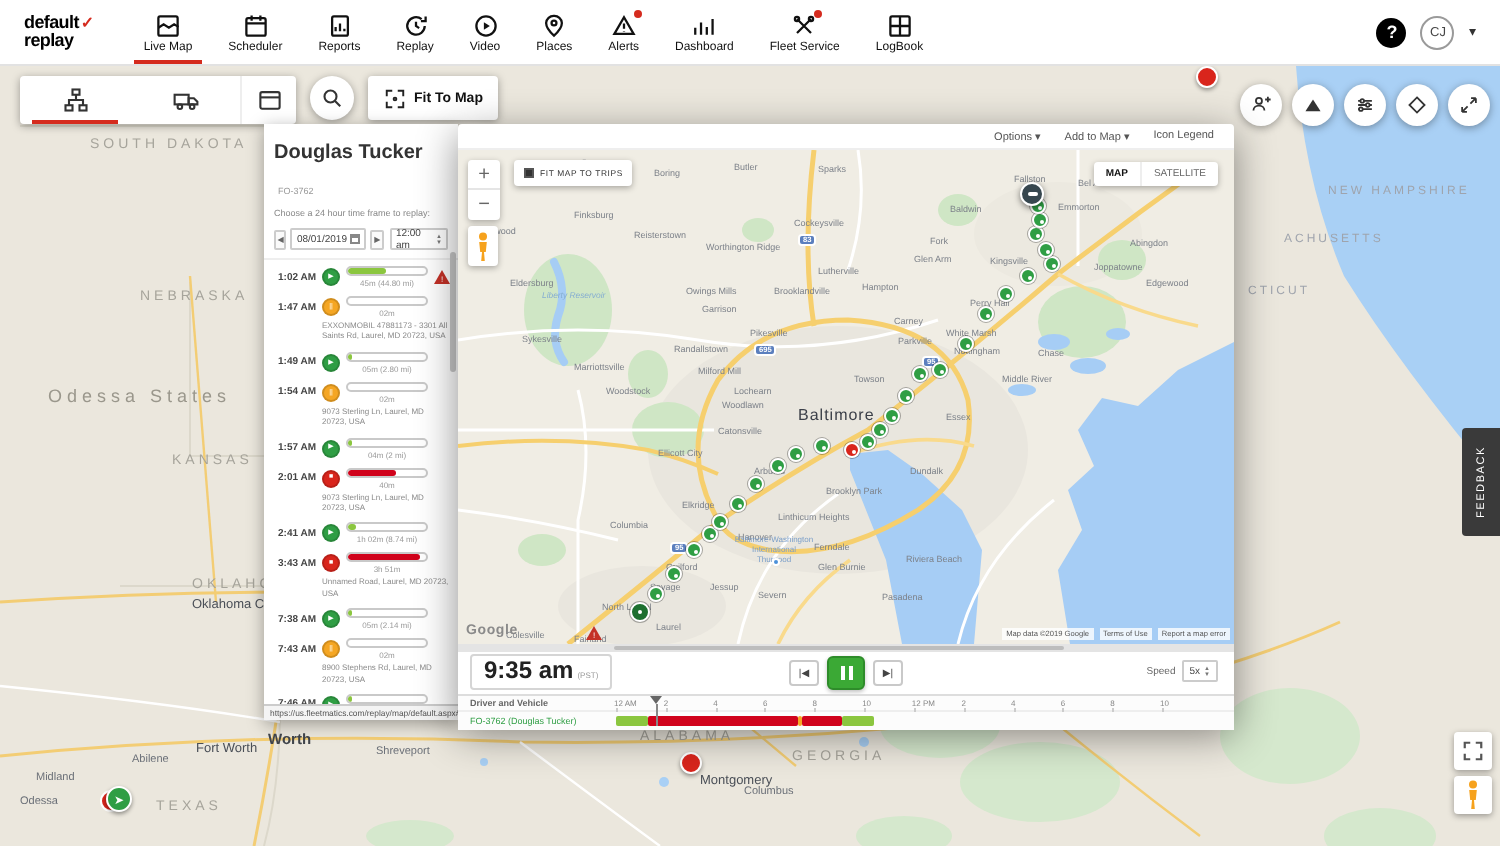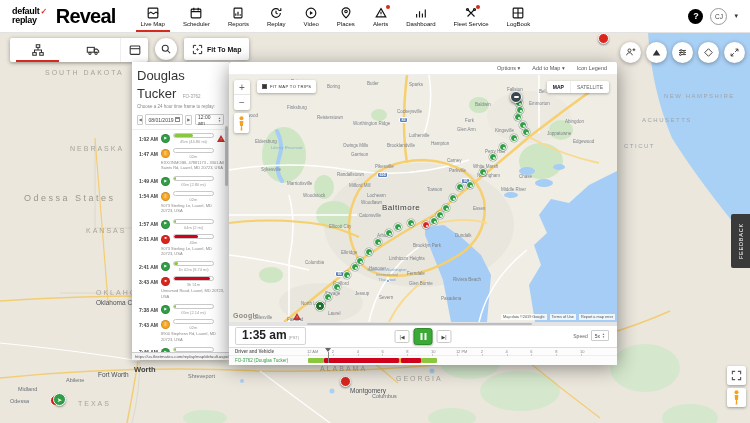--- a/index.html
+++ b/index.html
@@ -60,21 +60,21 @@
   .lt-circle svg { width:12px; height:12px; stroke:#333; fill:none; stroke-width:1.4; }
   .lt-fit { height:22px; background:#fff; border-radius:2px; box-shadow:0 1px 4px rgba(0,0,0,.35); display:flex;
     align-items:center; gap:4px; padding:0 8px; cursor:pointer; }
   .lt-fit svg { width:11px; height:11px; stroke:#222; fill:none; stroke-width:1.4; }
   .lt-fit span { font-size:7px; font-weight:bold; color:#111; white-space:nowrap; }
 
   
   .panel { position:absolute; top:62px; left:132px; width:97px; height:298px; background:#fff; z-index:25;
     box-shadow:0 2px 8px rgba(0,0,0,.35); overflow:hidden; }
   .p-head { padding:4px 5px 2px 5px; }
-  .p-driver { font-size:13px; font-weight:normal; color:#333; display:inline; }
+  .p-driver { font-size:10px; font-weight:bold; color:#333; display:inline; }
   .p-vid { font-size:4.5px; color:#999; margin-left:2px; display:inline; }
   .p-sub { font-size:4.5px; color:#888; margin-top:2px; }
   .p-daterow { display:flex; align-items:center; gap:2px; padding:3px 5px 4px 5px; border-bottom:1px solid #eee; }
   .p-arrow { width:7px; height:10px; border:1px solid #ccc; border-radius:1px; font-size:4px; color:#666;
     display:flex; align-items:center; justify-content:center; cursor:pointer; background:#fafafa; }
   .p-date { height:11px; border:1px solid #ccc; border-radius:1px; font-size:5px; color:#444; display:flex;
     align-items:center; gap:2px; padding:0 2px; cursor:pointer; background:#fff; }
   .calicon { width:5px; height:5px; border:1px solid #888; border-top:2px solid #888; display:inline-block; }
   .p-time { height:11px; border:1px solid #ccc; border-radius:1px; font-size:5px; color:#444; display:flex;
     align-items:center; gap:2px; padding:0 2px; margin-left:1px; cursor:pointer; background:#fff; }
@@ -192,21 +192,20 @@
 <body>
 
 <div class="screen">
 
   <header class="topnav">
     <div class="brand">
       <div class="vz">
         <span class="vz1"><span>default</span><span class="check">✓</span></span>
         <span class="vz2">replay</span>
       </div>
-      <div class="product">Reveal</div>
     </div>
     <nav class="nav-items" id="nav-items">
         <div class="nav-item active">
           <span class="nicon"><svg viewBox="0 0 16 16">
               <rect x="2.5" y="2.5" width="11" height="11" rx="1"></rect>
               <path d="M2.5 9l3-2 3 2 3-2 2.5 1.5"></path>
             </svg></span>
           <span class="nlabel">Live Map</span>
         </div>
         <div class="nav-item">
@@ -644,21 +643,21 @@
           <span class="pm-label pm-sm" style="left: 244px; top: 89px;">White Marsh</span>
           <span class="pm-label pm-sm" style="left: 248px; top: 98px;">Nottingham</span>
           <span class="pm-label pm-sm" style="left: 290px; top: 99px;">Chase</span>
           <span class="pm-label pm-sm" style="left: 272px; top: 112px;">Middle River</span>
           <span class="pm-label pm-sm" style="left: 244px; top: 131px;">Essex</span>
           <span class="pm-label pm-sm" style="left: 198px; top: 112px;">Towson</span>
           <span class="pm-label pm-sm" style="left: 120px; top: 108px;">Milford Mill</span>
           <span class="pm-label pm-sm" style="left: 138px; top: 118px;">Lochearn</span>
           <span class="pm-label pm-sm" style="left: 132px; top: 125px;">Woodlawn</span>
           <span class="pm-label pm-sm" style="left: 130px; top: 138px;">Catonsville</span>
-          <span class="pm-label pm-major" style="left: 153px; top: 128px;">Baltimore</span>
+          <span class="pm-label pm-major" style="left: 170px; top: 128px;">Baltimore</span>
           <span class="pm-label pm-sm" style="left: 100px; top: 149px;">Ellicott City</span>
           <span class="pm-label pm-sm" style="left: 76px; top: 185px;">Columbia</span>
           <span class="pm-label pm-sm" style="left: 148px; top: 158px;">Arbutus</span>
           <span class="pm-label pm-sm" style="left: 184px; top: 168px;">Brooklyn Park</span>
           <span class="pm-label pm-sm" style="left: 226px; top: 158px;">Dundalk</span>
           <span class="pm-label pm-sm" style="left: 112px; top: 175px;">Elkridge</span>
           <span class="pm-label pm-sm" style="left: 140px; top: 191px;">Hanover</span>
           <span class="pm-label pm-sm" style="left: 160px; top: 181px;">Linthicum Heights</span>
           <span class="pm-label pm-sm" style="left: 178px; top: 196px;">Ferndale</span>
           <span class="pm-label pm-sm" style="left: 180px; top: 206px;">Glen Burnie</span>
@@ -739,21 +738,21 @@
         <span>Report a map error</span>
       </div>
     </div>
 
     <div class="pp-splitter">
         <div class="thumb"></div>
       </div>
 
     <div class="pp-controls">
       <div class="time-box">
-        <span class="time-big">1:35 am</span>
+        <span class="time-big">9:35 am</span>
         <span class="time-tz">(PST)</span>
       </div>
       <div class="ctl-center">
         <div class="skip">|◀</div>
         <div class="playpause">
             <i></i>
             <i></i>
           </div>
         <div class="skip">▶|</div>
       </div>

